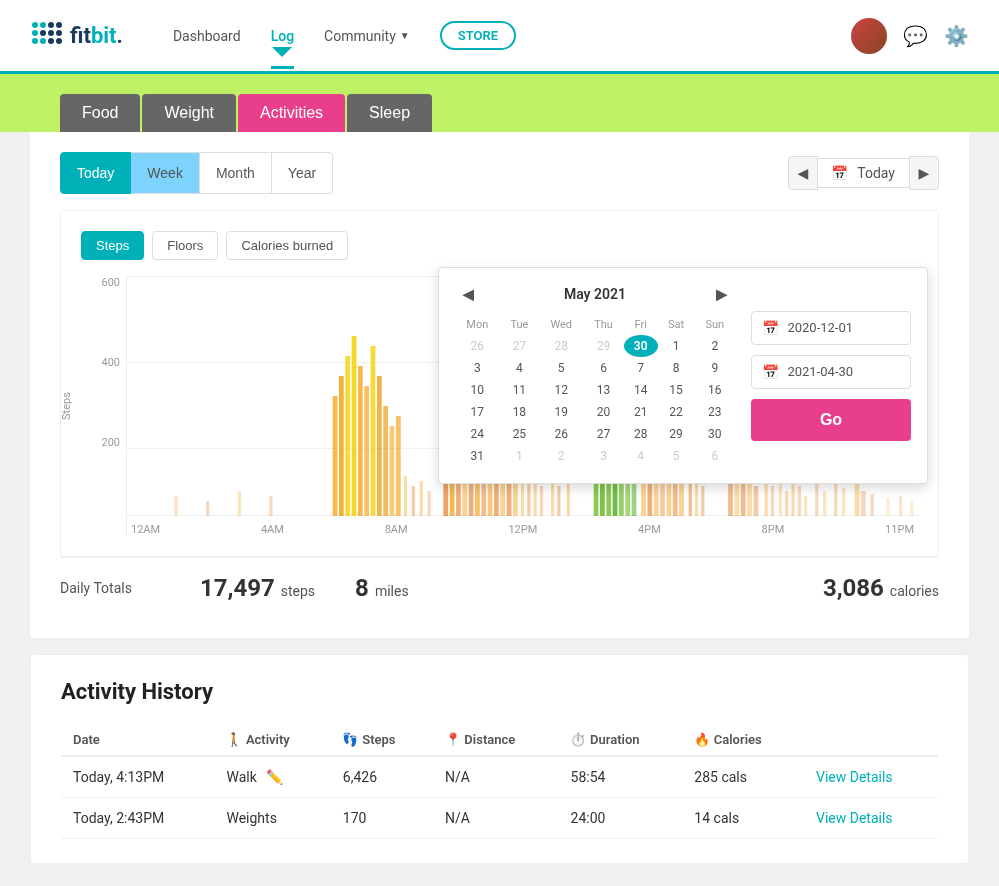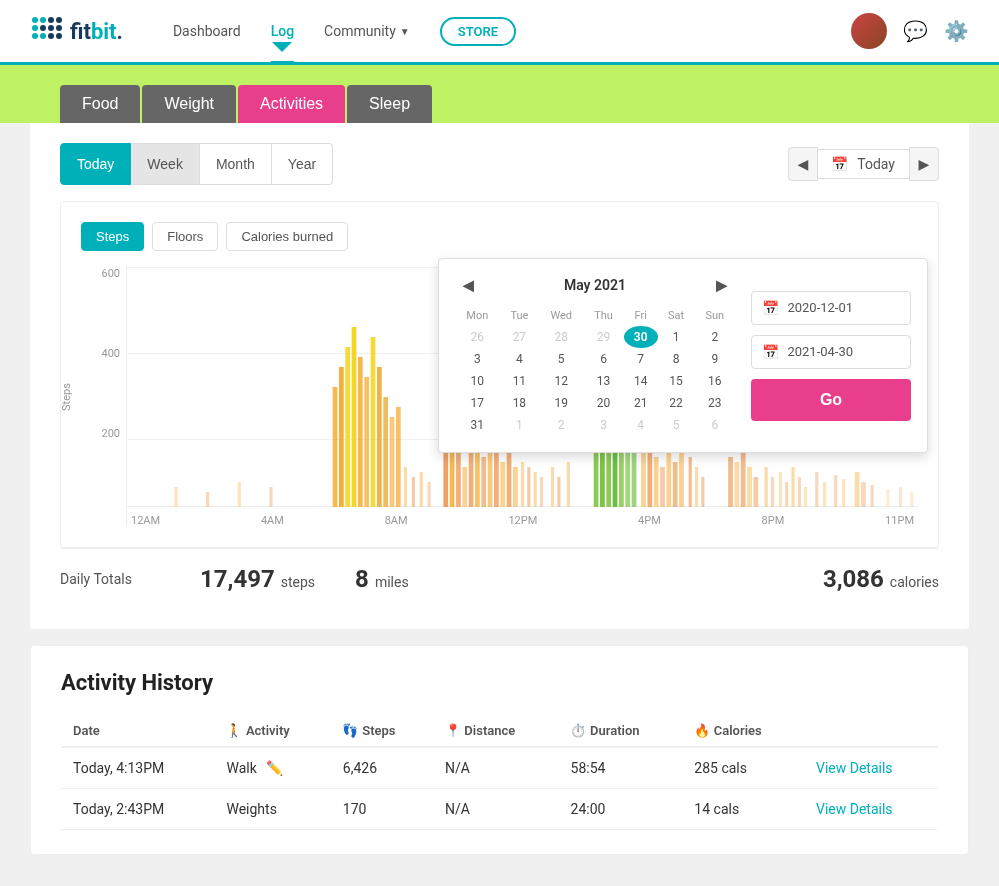--- a/index.html
+++ b/index.html
@@ -2,21 +2,21 @@
 <html><head>
   <meta charset="utf-8">
   <style>
     * { box-sizing: border-box; margin: 0; padding: 0; }
     body { font-family: -apple-system, BlinkMacSystemFont, 'Segoe UI', Roboto, sans-serif; background: #f0f0f0; color: #333; font-size: 14px; }
     .log-nav-wrapper { position: relative; }
   </style>
 </head>
 <body>
 
-<header style="background:white; border-bottom: 3px solid #00b0b9; display:flex; align-items:center; padding: 0 30px; height: 65px; position:relative;">
+<header style="background:white; border-bottom: 3px solid #00b0b9; display:flex; align-items:center; padding: 0 30px; height: 74px; position:relative;">
   <div style="display:flex; align-items:center; margin-right:50px; cursor:pointer;">
     <svg width="32" height="32" viewBox="0 0 32 32" style="margin-right:8px;">
       <circle cx="5" cy="5" r="3" fill="#00b0b9"></circle>
       <circle cx="13" cy="5" r="3" fill="#00b0b9"></circle>
       <circle cx="21" cy="5" r="3" fill="#1a3a5c"></circle>
       <circle cx="29" cy="5" r="3" fill="#1a3a5c"></circle>
       <circle cx="5" cy="13" r="3" fill="#00b0b9"></circle>
       <circle cx="13" cy="13" r="3" fill="#1a3a5c"></circle>
       <circle cx="21" cy="13" r="3" fill="#1a3a5c"></circle>
       <circle cx="29" cy="13" r="3" fill="#1a3a5c"></circle>
@@ -53,21 +53,21 @@
   <button style="padding:10px 22px; border-radius:4px 4px 0 0; font-size:16px; font-weight:500; cursor:pointer; color:white; background:#666; border:none;">Weight</button>
   <button style="padding:10px 22px; border-radius:4px 4px 0 0; font-size:16px; font-weight:500; cursor:pointer; color:white; background:#e83e8c; border:none; position:relative;">Activities</button>
   <button style="padding:10px 22px; border-radius:4px 4px 0 0; font-size:16px; font-weight:500; cursor:pointer; color:white; background:#666; border:none;">Sleep</button>
 </div>
 
 <div style="background:white; margin: 0 30px; border-radius:0 0 4px 4px; padding: 20px 30px; position:relative;">
 
   <div style="display:flex; align-items:center; margin-bottom:16px;justify-content:flex-end;">
     <div style="display:flex;">
       <button style="padding:8px 16px; border:1px solid #ddd; background:#00b0b9; color:white; cursor:pointer; font-size:14px; border-radius:4px 0 0 4px; border-color:#00b0b9;">Today</button>
-      <button style="padding:12px 16px; border:1px solid #ddd; background:#e5e5e5; color:#555; cursor:pointer; font-size:14px; border-left:none;">Week</button>
+      <button style="padding:12px 16px; border:1px solid #ddd; background:#7dd3fc; color:#555; cursor:pointer; font-size:14px; border-left:none;">Week</button>
       <button style="padding:8px 16px; border:1px solid #ddd; background:white; color:#555; cursor:pointer; font-size:14px; border-left:none;">Month</button>
       <button style="padding:8px 16px; border:1px solid #ddd; background:white; color:#555; cursor:pointer; font-size:14px; border-left:none; border-radius:0 4px 4px 0;">Year</button>
     </div>
     <div style="margin-left:auto; display:flex; align-items:center;">
       <button style="width:30px; height:34px; border:1px solid #ddd; background:#f5f5f5; cursor:pointer; border-radius:4px 0 0 4px; color:#555; font-size:14px;">◀</button>
       <div style="border-top:1px solid #ddd; border-bottom:1px solid #ddd; padding:6px 14px; display:flex; align-items:center; gap:8px; color:#555; font-size:14px; background:white;">
         <span style="color:#aaa;">📅</span>
         <span>Today</span>
       </div>
       <button style="width:30px; height:34px; border:1px solid #ddd; background:#f5f5f5; cursor:pointer; border-radius:0 4px 4px 0; color:#555; font-size:14px;">▶</button>
@@ -245,20 +245,29 @@
             <tr>
               <td style="font-size:12px; color:#555; padding:4px 6px; text-align:center; cursor:pointer;">17</td>
               <td style="font-size:12px; color:#555; padding:4px 6px; text-align:center; cursor:pointer;">18</td>
               <td style="font-size:12px; color:#555; padding:4px 6px; text-align:center; cursor:pointer;">19</td>
               <td style="font-size:12px; color:#555; padding:4px 6px; text-align:center; cursor:pointer;">20</td>
               <td style="font-size:12px; color:#555; padding:4px 6px; text-align:center; cursor:pointer;">21</td>
               <td style="font-size:12px; color:#555; padding:4px 6px; text-align:center; cursor:pointer;">22</td>
               <td style="font-size:12px; color:#555; padding:4px 6px; text-align:center; cursor:pointer;">23</td>
             </tr>
             <tr>
+              <td style="font-size:12px; color:#555; padding:4px 6px; text-align:center; cursor:pointer;">24</td>
+              <td style="font-size:12px; color:#555; padding:4px 6px; text-align:center; cursor:pointer;">25</td>
+              <td style="font-size:12px; color:#555; padding:4px 6px; text-align:center; cursor:pointer;">26</td>
+              <td style="font-size:12px; color:#555; padding:4px 6px; text-align:center; cursor:pointer;">27</td>
+              <td style="font-size:12px; color:#555; padding:4px 6px; text-align:center; cursor:pointer;">28</td>
+              <td style="font-size:12px; color:#555; padding:4px 6px; text-align:center; cursor:pointer;">29</td>
+              <td style="font-size:12px; color:#555; padding:4px 6px; text-align:center; cursor:pointer;">30</td>
+            </tr>
+            <tr>
               <td style="font-size:12px; color:#555; padding:4px 6px; text-align:center; cursor:pointer;">31</td>
               <td style="font-size:12px; color:#ccc; padding:4px 6px; text-align:center; cursor:pointer;">1</td>
               <td style="font-size:12px; color:#ccc; padding:4px 6px; text-align:center; cursor:pointer;">2</td>
               <td style="font-size:12px; color:#ccc; padding:4px 6px; text-align:center; cursor:pointer;">3</td>
               <td style="font-size:12px; color:#ccc; padding:4px 6px; text-align:center; cursor:pointer;">4</td>
               <td style="font-size:12px; color:#ccc; padding:4px 6px; text-align:center; cursor:pointer;">5</td>
               <td style="font-size:12px; color:#ccc; padding:4px 6px; text-align:center; cursor:pointer;">6</td>
             </tr>
           </tbody>
         </table>

